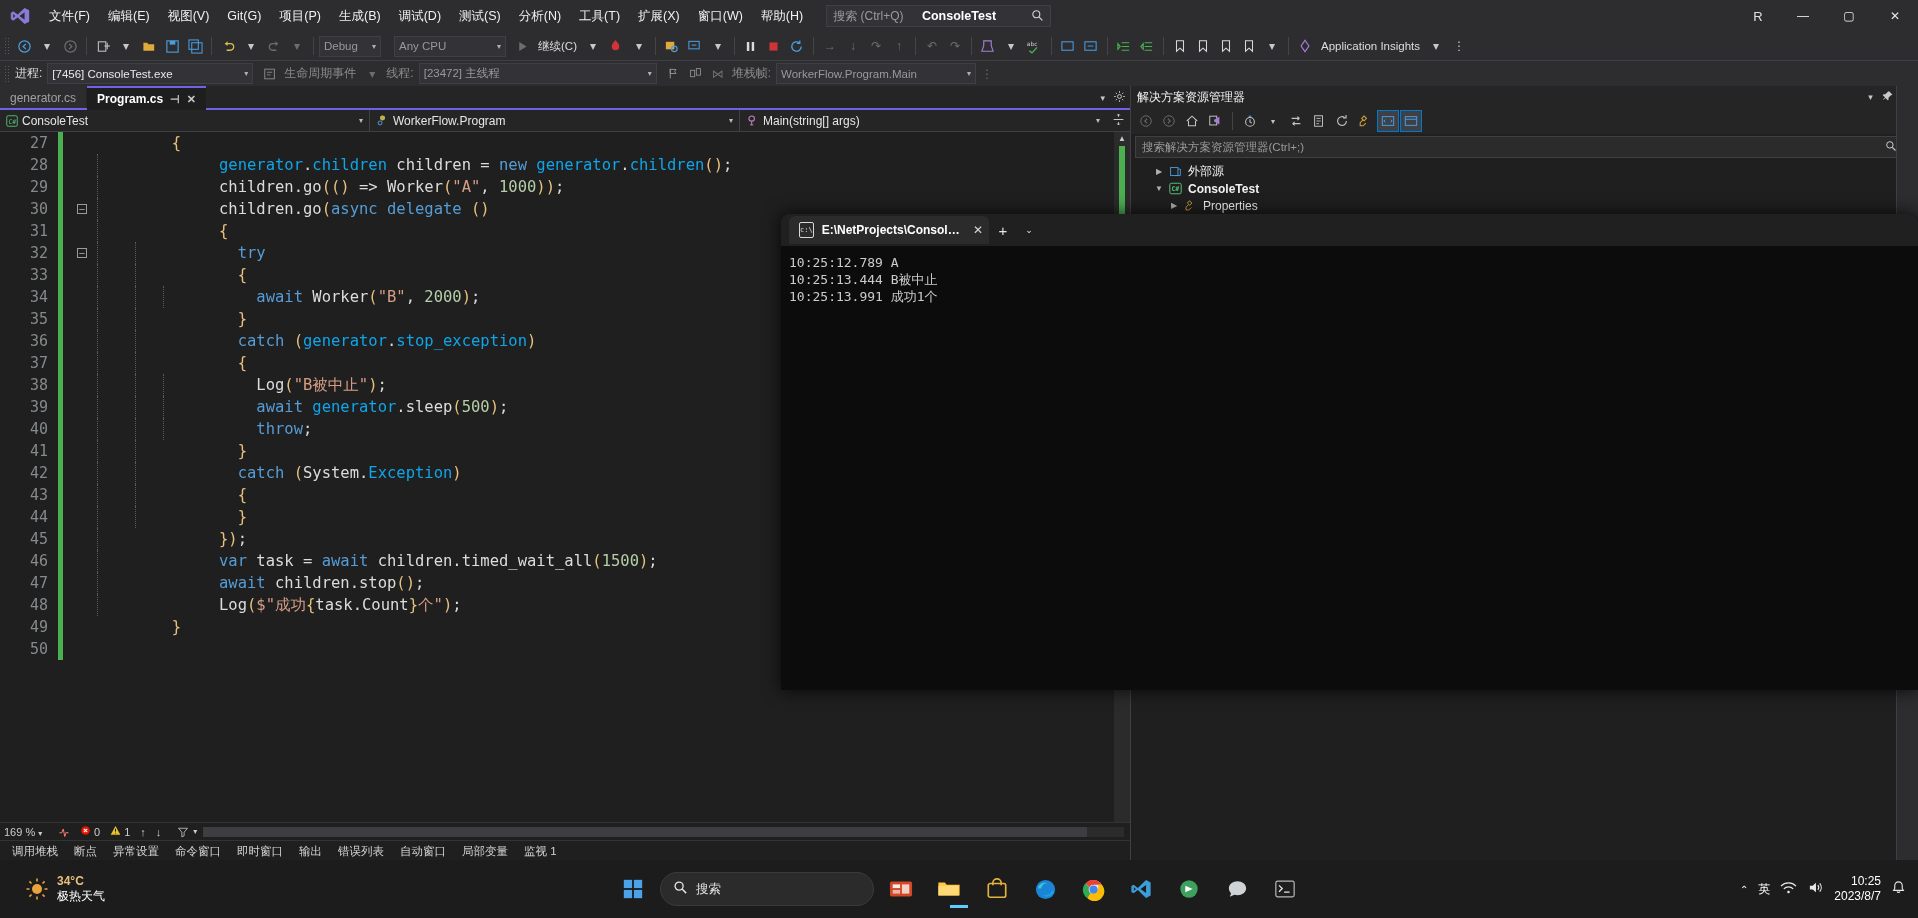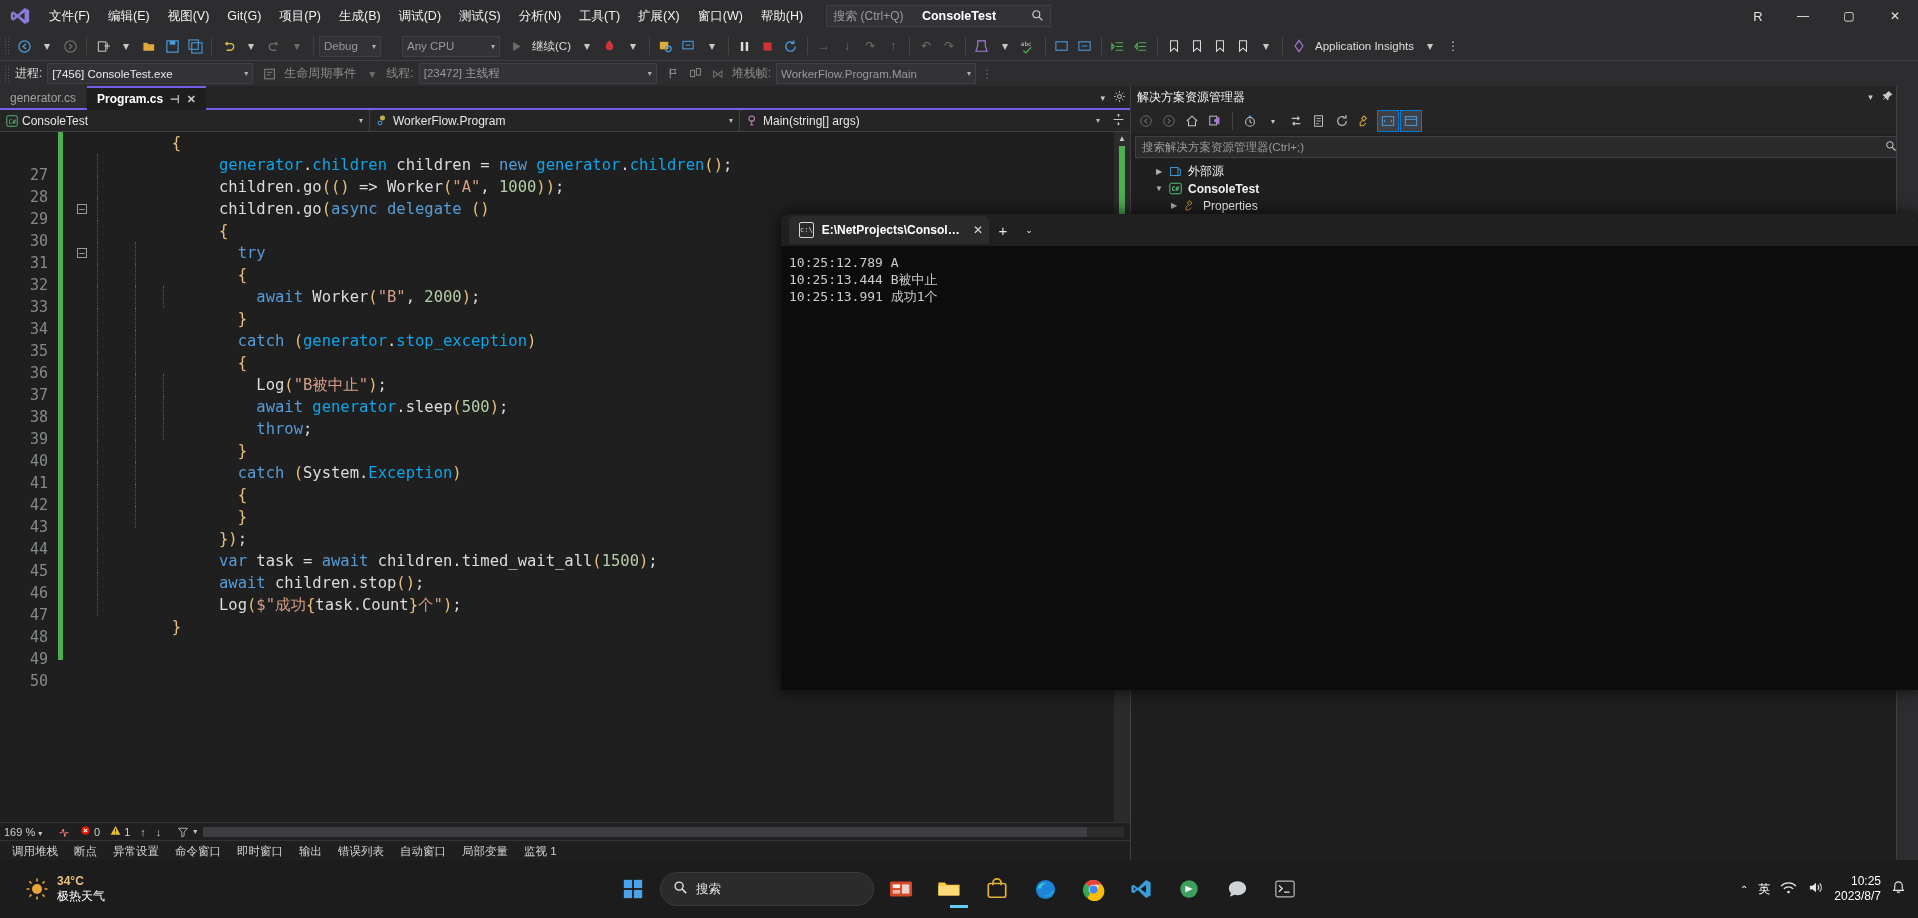--- a/index.html
+++ b/index.html
@@ -68,21 +68,21 @@
   .navseg .down { margin-left:auto; font-size:8px; color:#bbb; padding-left:10px; }
   .navseg.s1 { width:370px; border-right:1px solid #3f3f46; }
   .navseg.s2 { width:370px; border-right:1px solid #3f3f46; }
   .navseg.s3 { flex:1; }
   .nav-plus { width:24px; text-align:center; color:#c8c8c8; font-size:14px; }
 
   
   .code-area { flex:1; position:relative; overflow:hidden; background:#1f1f1f; display:flex; }
   .code-lines { font-family:"DejaVu Sans Mono", monospace; font-size:15.5px; line-height:22px; }
   .cl { display:flex; height:22px; white-space:pre; }
-  .cl .num { width:58px; text-align:right; padding-right:10px; color:#868a8c; font-size:15px; flex:none;margin-top:32px; }
+  .cl .num { width:58px; text-align:right; padding-right:10px; color:#868a8c; font-size:15px; flex:none; }
   .cl .cbar { width:5px; flex:none; background:#4caf50; margin-right:8px; }
   .cl .fold { width:22px; flex:none; display:flex; align-items:center; justify-content:center; color:#b4b4b4; font-size:10px; }
   .cl .txt { flex:1; padding-left:4px; }
   .fold-box { width:10px; height:10px; border:1px solid #9a9a9a; display:inline-flex; align-items:center; justify-content:center;
               font-size:9px; line-height:8px; color:#d0d0d0; }
   .ind { border-left:1px dotted #5a5a5a; display:inline-block; height:22px; vertical-align:top; }
 
   
   .k  { color:#569cd6; }   
   .t  { color:#0ea5e9; }   
@@ -259,21 +259,21 @@
           <path d="M11 5H6a3.5 3.5 0 1 0 0 7h4" fill="none" stroke="#6d6d6d" stroke-width="1.4"></path>
           <path d="M9 2.5 12 5l-3 2.5z" fill="#6d6d6d"></path>
         </svg>
     </div>
     <div class="tb dis">▾</div>
     <div class="sep"></div>
     <div class="combo" style="width:62px;">
       <span class="cv">Debug</span>
       <span class="ar">▾</span>
     </div>
-    <div class="combo" style="width:98px;margin-left:20px;">
+    <div class="combo" style="width:112px;margin-left:12px;">
       <span class="cv">Any CPU</span>
       <span class="ar">▾</span>
     </div>
     <div class="tb dis" style="margin-left:4px;">
       <svg width="13" height="13" viewBox="0 0 16 16">
           <path d="M4 2.5 13 8l-9 5.5z" fill="#6d6d6d"></path>
         </svg>
     </div>
     <div class="tb-label">继续(C)</div>
     <div class="tb">▾</div>

